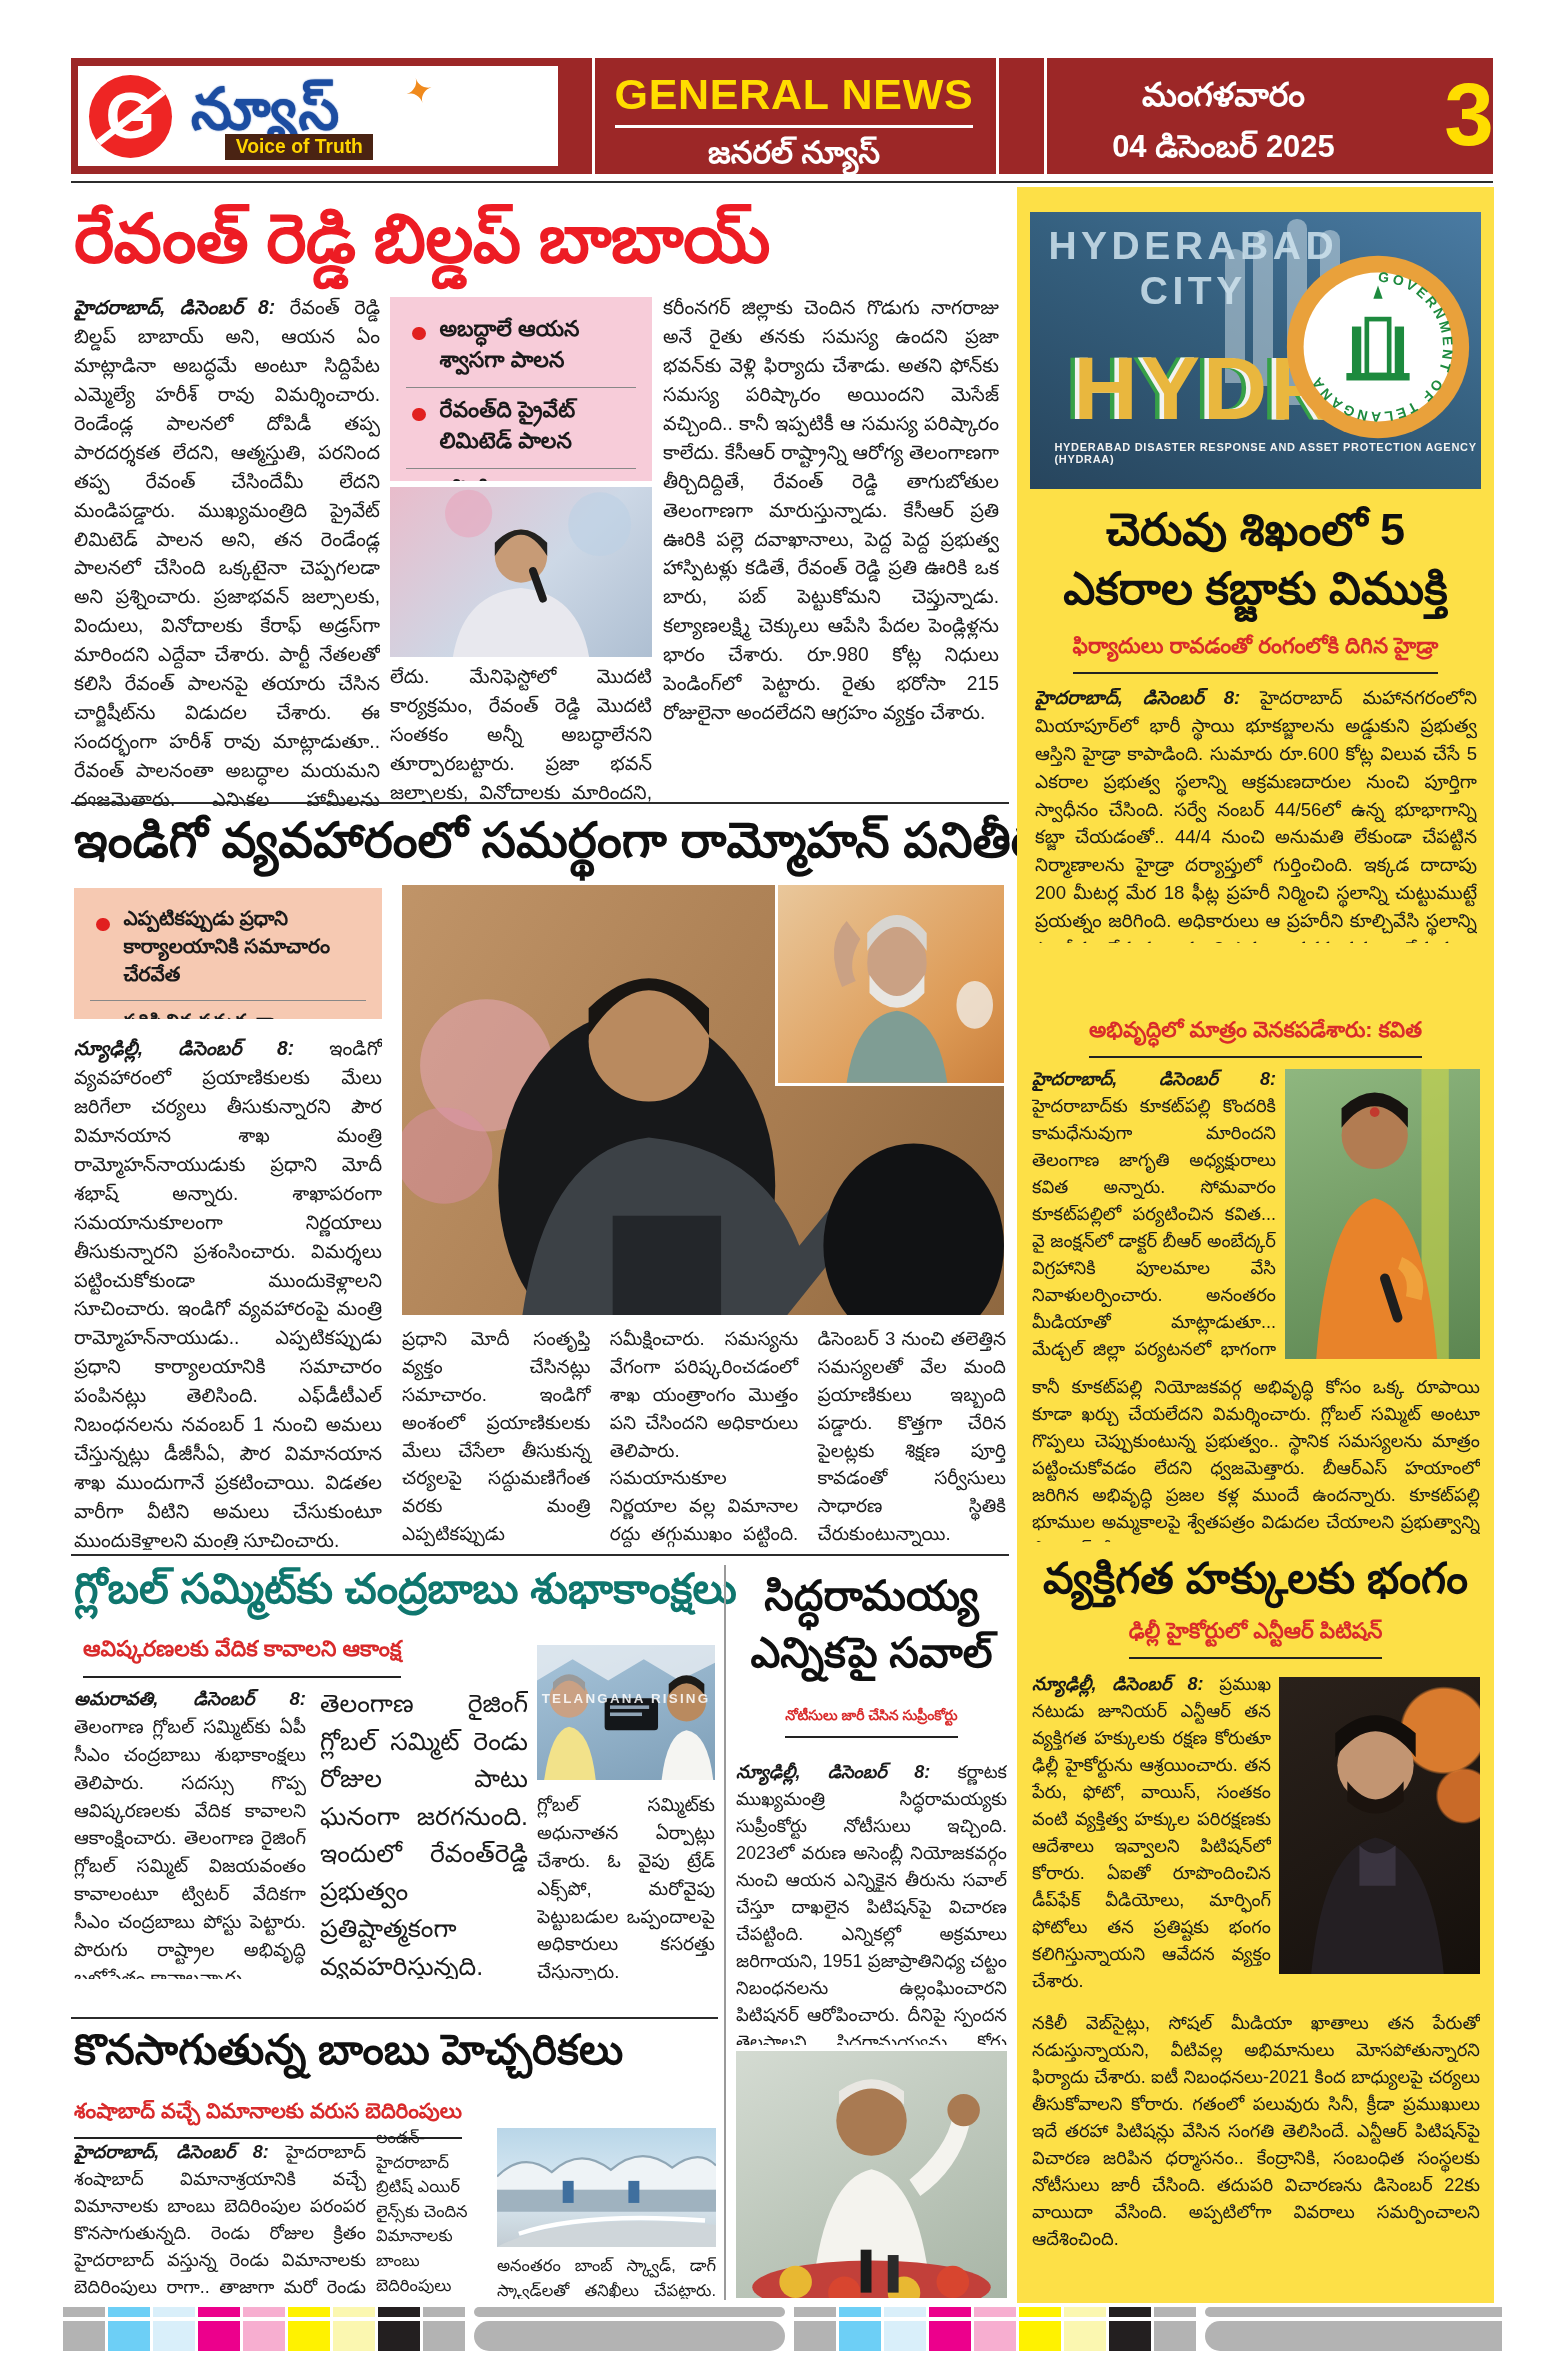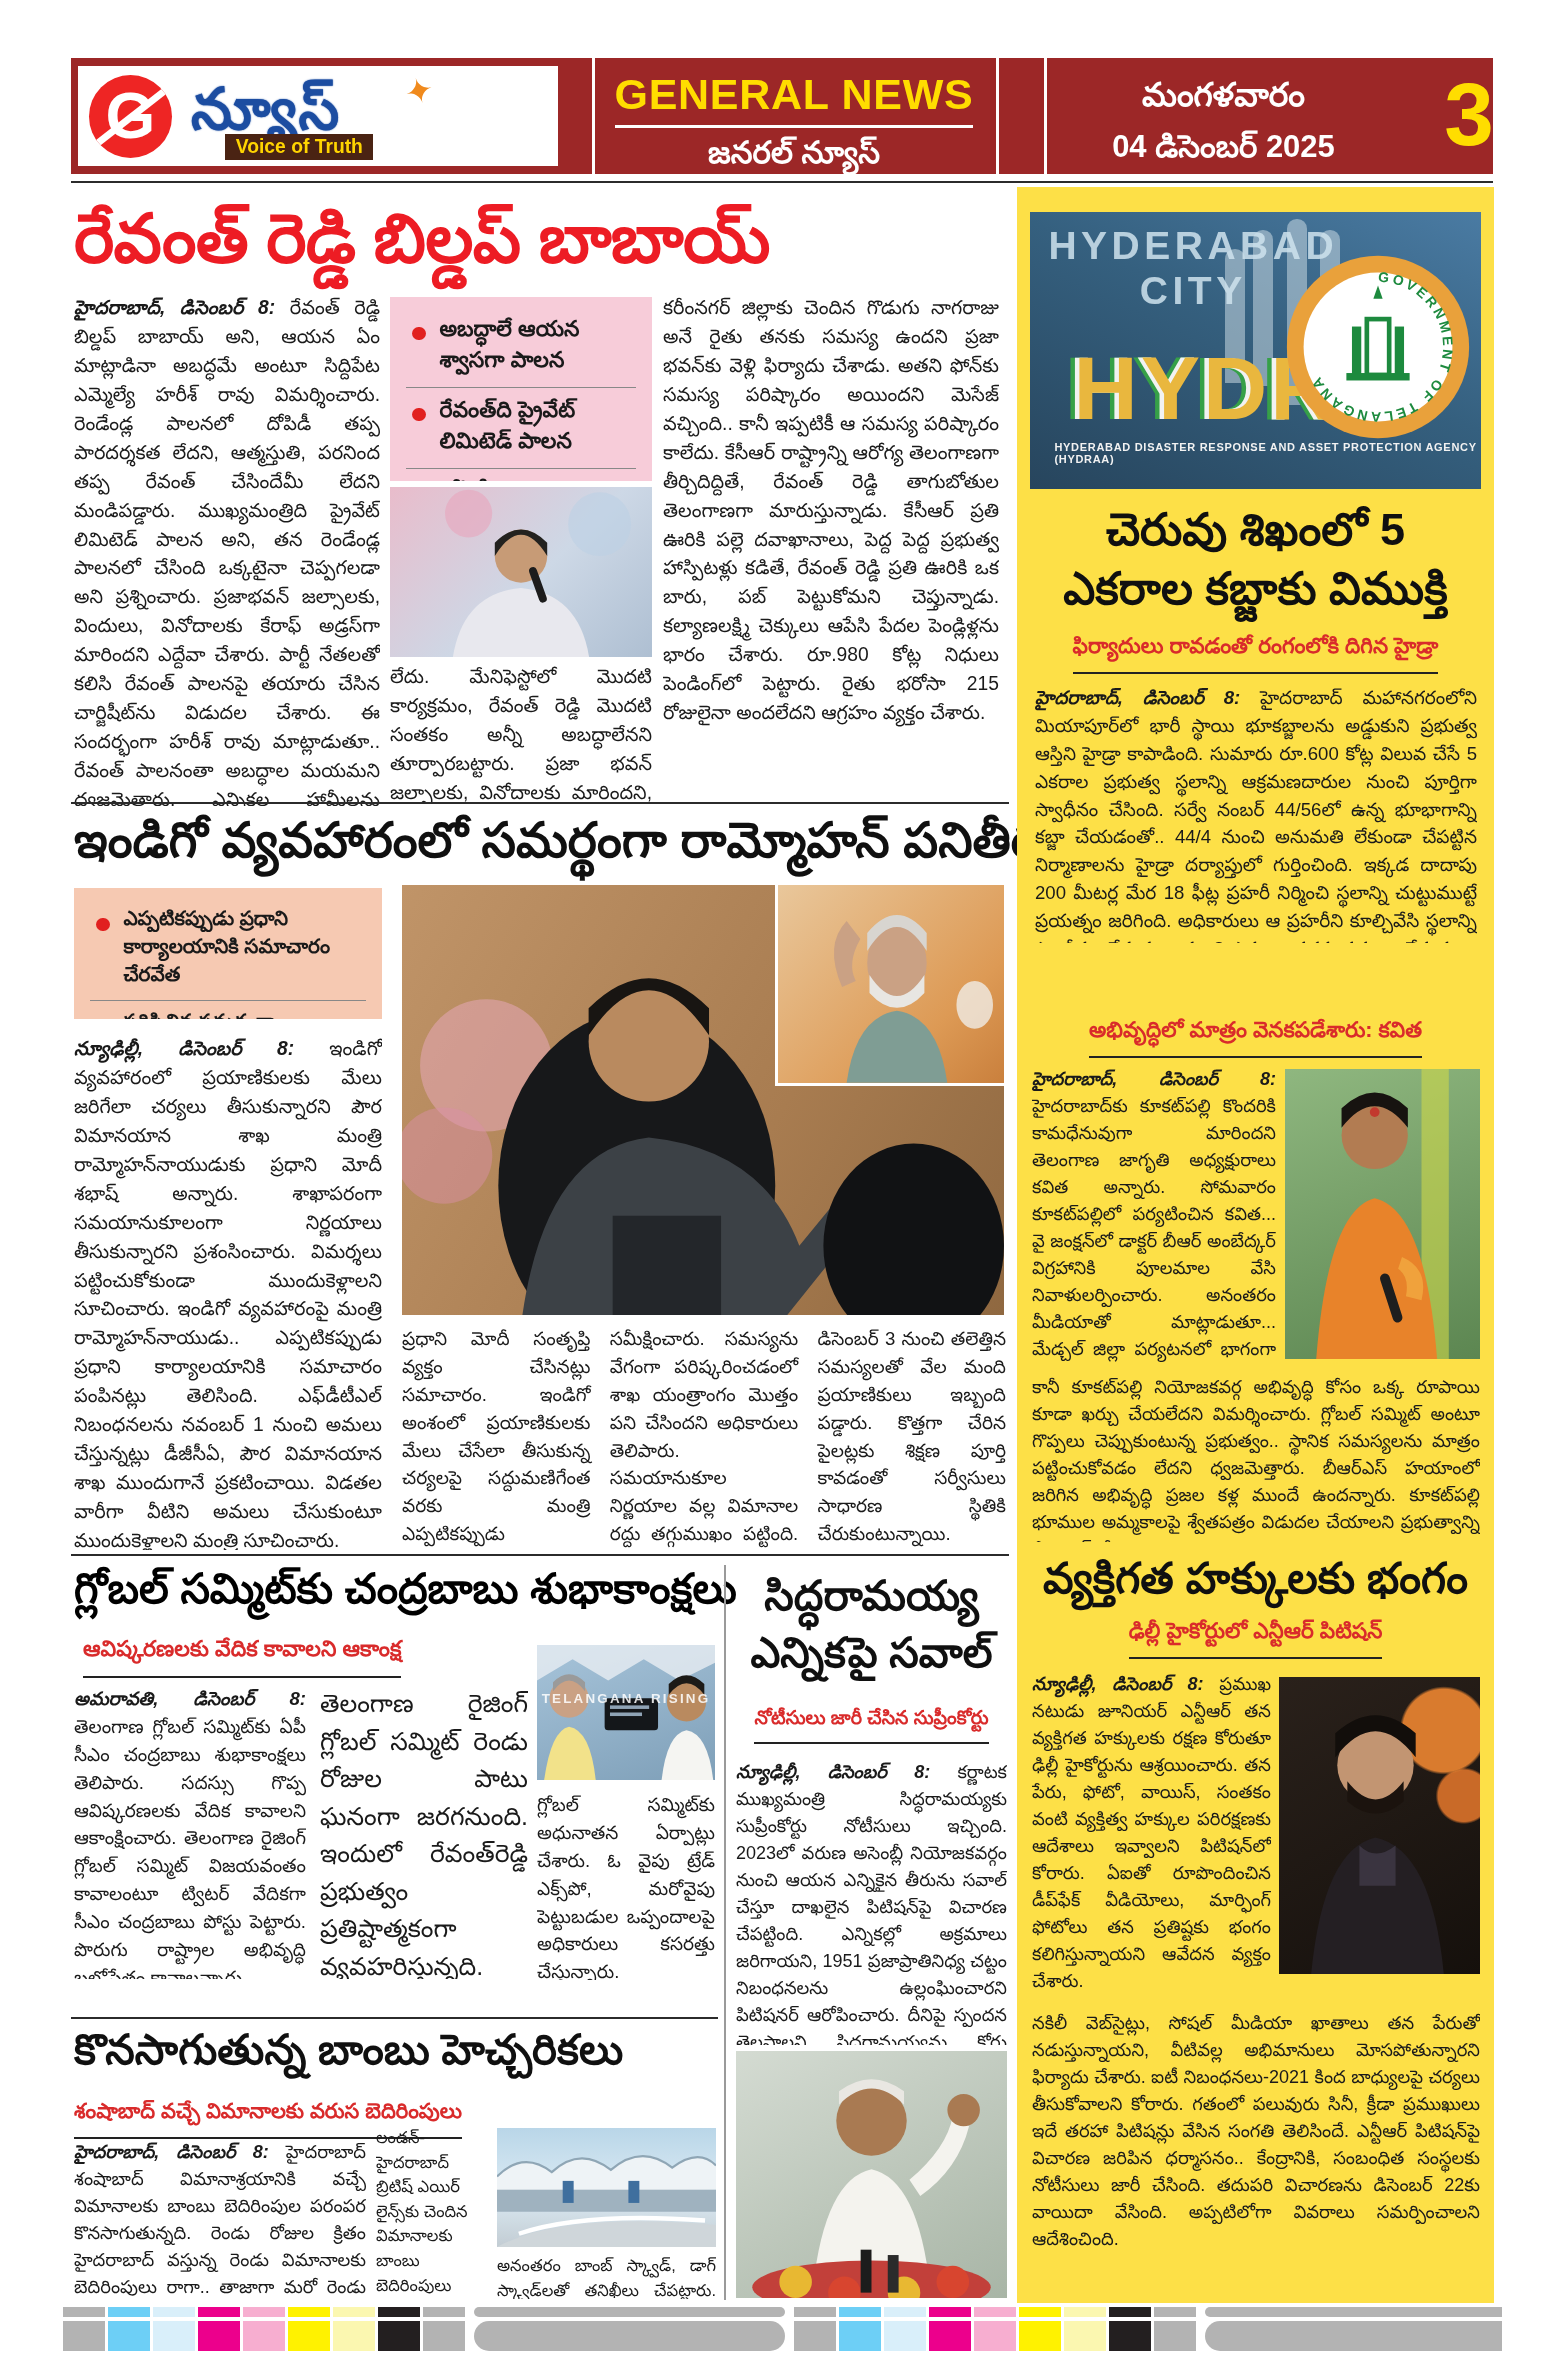--- a/index.html
+++ b/index.html
@@ -24,21 +24,21 @@
                 border-bottom:3px solid #ffffff;padding-bottom:6px;}
   .gen-news .te{color:#ffffff;font-size:31px;font-weight:bold;margin-top:7.4px;}
   .date-block{position:absolute;left:1004px;top:18px;width:297px;text-align:center;color:#ffffff;font-weight:bold;}
   .date-block .d1{font-size:33px;}
   .date-block .d2{font-size:31px;margin-top:7.4px;}
   .page-num{position:absolute;left:1331px;top:4.5px;width:134px;text-align:center;color:#ffdd00;font-size:89px;font-weight:bold;}
   .rule{background:#2b2b2b;}
   
   .h-red{color:#ed1c24;font-weight:bold;font-size:68px;letter-spacing:-0.7px;white-space:nowrap;}
   .h-black{color:#101010;font-weight:bold;}
-  .h-maroon{color:#000000;font-weight:bold;}
+  .h-maroon{color:#0f766e;font-weight:bold;}
   .subhead{color:#d92b2b;font-weight:bold;display:inline-block;border-bottom:2.2px solid #222;padding-bottom:9px;}
   
   .bullets{list-style:none;margin:0;padding:10.4px 16.4px;}
   .bullets li{position:relative;padding:9px 0 9px 33px;font-weight:bold;font-size:22px;border-bottom:1.5px solid #888;}
   .bullets li:last-child{border-bottom:1.5px solid #888;}
   .bullets li::before{content:"";position:absolute;left:6px;top:19.3px;width:13.4px;height:13.4px;border-radius:50%;background:#e1201f;}
   .box-pink{background:#f7ccd9;}
   .box-peach{background:#f6c9b2;}
   .box-peach .bullets li{font-size:20px;}
   
@@ -221,21 +221,21 @@
   </div>
   <div class="abs txt" style="left:497px;top:2253px;width:219px;height:46px;font-size:16.4px;">అనంతరం బాంబ్ స్క్వాడ్, డాగ్ స్క్వాడ్‌లతో తనిఖీలు చేపట్టారు. అనుమానాస్పదం ఏదీ లభించలేదు. ఘటనలపై పోలీసులు దర్యాప్తు చేస్తున్నారు.</div>
 
   <div class="abs" style="left:724px;top:1565px;width:1.5px;height:735px;background:#9a9a9a;"></div>
 
   <div class="abs h-black pc-center" style="left:736px;top:1568px;width:271px;font-size:42px;line-height:1.35;">
     <div>సిద్ధరామయ్య</div>
     <div>ఎన్నికపై సవాల్</div>
   </div>
   <div class="abs pc-center" style="left:736px;top:1707px;width:271px;">
-    <span class="subhead" style="font-size:19px;">నోటీసులు జారీ చేసిన సుప్రీంకోర్టు</span>
+    <span class="subhead" style="font-size:14px;">నోటీసులు జారీ చేసిన సుప్రీంకోర్టు</span>
   </div>
   <div class="abs txt" style="left:736px;top:1759px;width:271px;height:286px;font-size:18px;">
     <b class="dateline">న్యూఢిల్లీ, డిసెంబర్ 8:</b>
     <span>కర్ణాటక ముఖ్యమంత్రి సిద్ధరామయ్యకు సుప్రీంకోర్టు నోటీసులు ఇచ్చింది. 2023లో వరుణ అసెంబ్లీ నియోజకవర్గం నుంచి ఆయన ఎన్నికైన తీరును సవాల్ చేస్తూ దాఖలైన పిటిషన్‌పై విచారణ చేపట్టింది. ఎన్నికల్లో అక్రమాలు జరిగాయని, 1951 ప్రజాప్రాతినిధ్య చట్టం నిబంధనలను ఉల్లంఘించారని పిటిషనర్ ఆరోపించారు. దీనిపై స్పందన తెలపాలని సిద్ధరామయ్యను కోర్టు ఆదేశించింది. తదుపరి విచారణ జనవరిలో జరగనుంది.</span>
   </div>
   <div class="abs photo" style="left:736px;top:2051px;width:271px;height:247px;background:linear-gradient(150deg,#d4dbd2 0%,#a8b5a6 100%);">
     <svg viewBox="0 0 100 92" preserveAspectRatio="none">
       <circle cx="50" cy="26" r="13" fill="#a97a52"></circle>
       <path d="M38 20 q12 -12 24 0 v-5 q-12 -9 -24 0 z" fill="#e9e7e2"></path>
       <path d="M28 92 Q32 48 50 44 Q68 48 72 92 Z" fill="#f4f3ee"></path>

